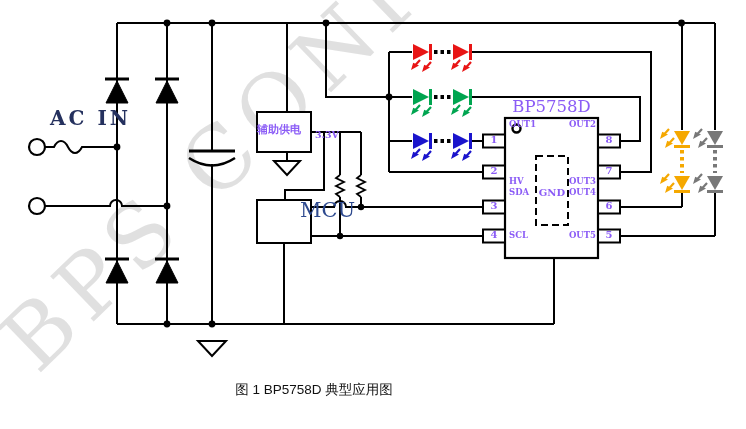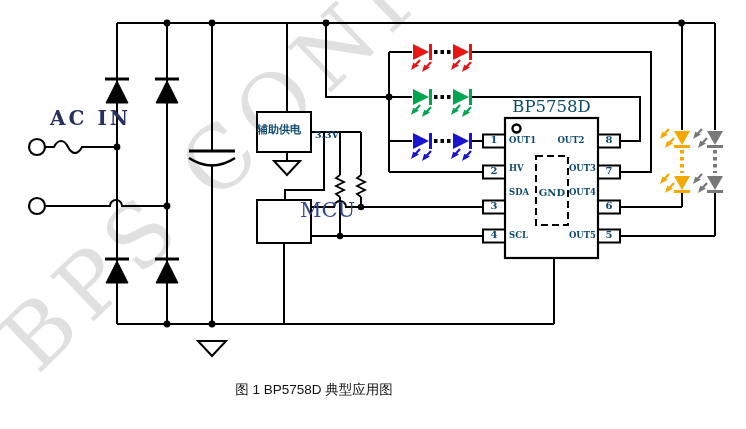--- a/index.html
+++ b/index.html
@@ -2,34 +2,34 @@
 <html style="--wire: #000000; --led-red: #e81515; --led-green: #00a550; --led-blue: #1a14cc; --led-amber: #f5a800; --led-gray: #787878; --wm-color: #c8c8c8;"><head>
 <meta charset="utf-8">
 <style>
   html,body{margin:0;padding:0;background:#fff;}
   #stage{position:relative;width:746px;height:429px;background:#ffffff;overflow:hidden;
          font-family:"Liberation Sans",sans-serif;}
   #wm{position:absolute;left:-18px;top:318px;transform:rotate(-44deg);transform-origin:0 0;
       font-family:"DejaVu Serif",serif;font-size:86px;letter-spacing:10px;
       color:var(--wm-color,#c8c8c8);opacity:.55;white-space:nowrap;z-index:0;user-select:none;}
   svg.schem{position:absolute;left:0;top:0;z-index:1;}
-  .txt{position:absolute;z-index:2;color:#0c4a6e;line-height:1;}
+  .txt{position:absolute;z-index:2;color:#8b5cf6;line-height:1;}
   .ac{left:50px;top:108px;font-family:"DejaVu Serif",serif;font-size:20px;letter-spacing:3px;color:#25315e;font-weight:bold;}
   .aux{left:257px;top:124px;width:54px;text-align:left;font-size:11px;font-weight:bold;}
   .v33{left:315px;top:119px;font-family:"DejaVu Serif",serif;font-size:9.5px;font-weight:bold;margin-top:11px;}
   .mcu{left:257px;top:200px;width:54px;text-align:center;font-family:"DejaVu Serif",serif;font-size:21px;color:#2e4a8f;padding-left:43px;}
   .chipTitle{left:505px;top:99px;width:93px;text-align:center;font-family:"DejaVu Serif",serif;font-size:16.5px;}
   .gnd{left:536px;top:188px;width:32px;text-align:center;font-family:"DejaVu Serif",serif;font-size:10px;font-weight:bold;}
   .pname{font-family:"DejaVu Serif",serif;font-size:8.5px;font-weight:bold;}
   .pnum{font-family:"DejaVu Serif",serif;font-size:10px;font-weight:bold;width:22px;text-align:center;}
   .pL{left:509px;}
   .pR{left:546px;width:50px;text-align:right;}
   .nL{left:483px;}
   .nR{left:598px;}
-  .r1{top:136px;text-align:center;} .r2{top:164px;} .r3{top:188px;} .r4{top:231px;}
+  .r1{top:120px;} .r2{top:177px;} .r3{top:188px;} .r4{top:231px;}
   .n1{top:135px;} .n2{top:166px;} .n3{top:201px;} .n4{top:230px;}
   .caption{left:0;top:383px;width:628px;text-align:center;font-size:13.5px;color:#111;}
 </style>
 </head>
 <body>
 
 <div id="stage">
 
   <div id="wm">BPS CONF</div>
 

